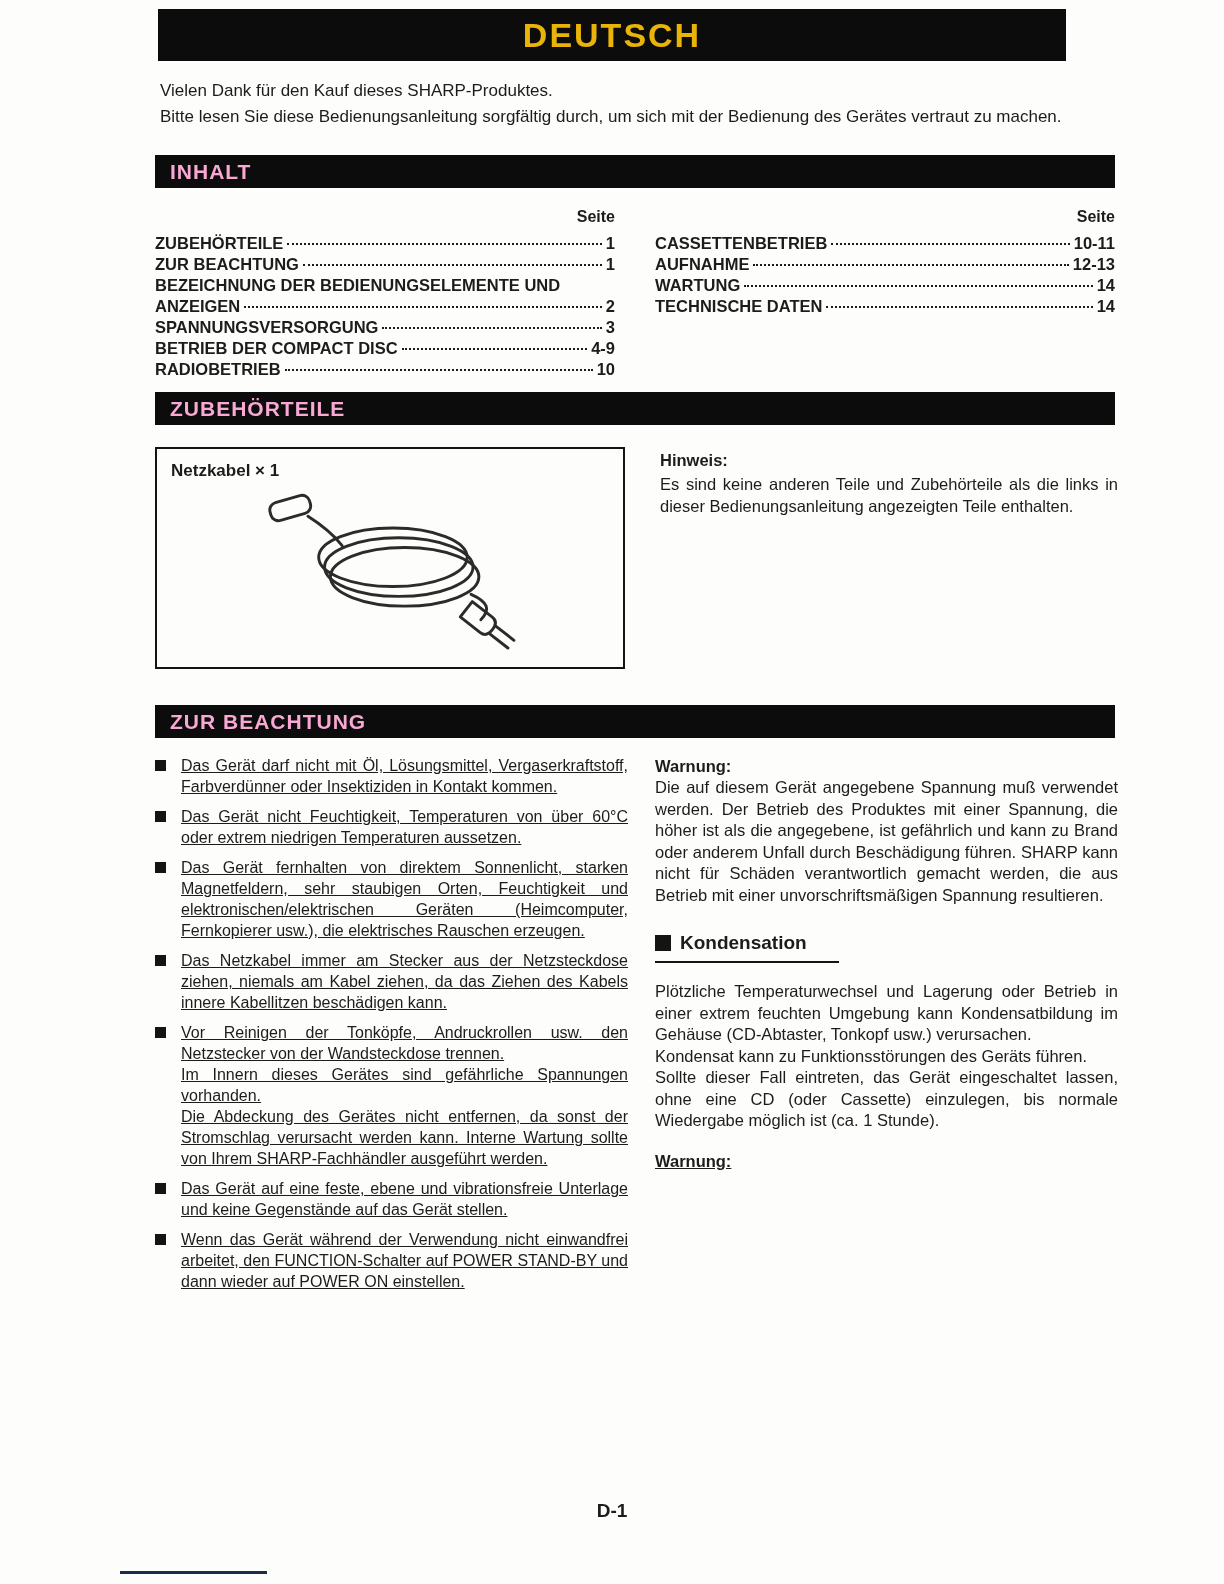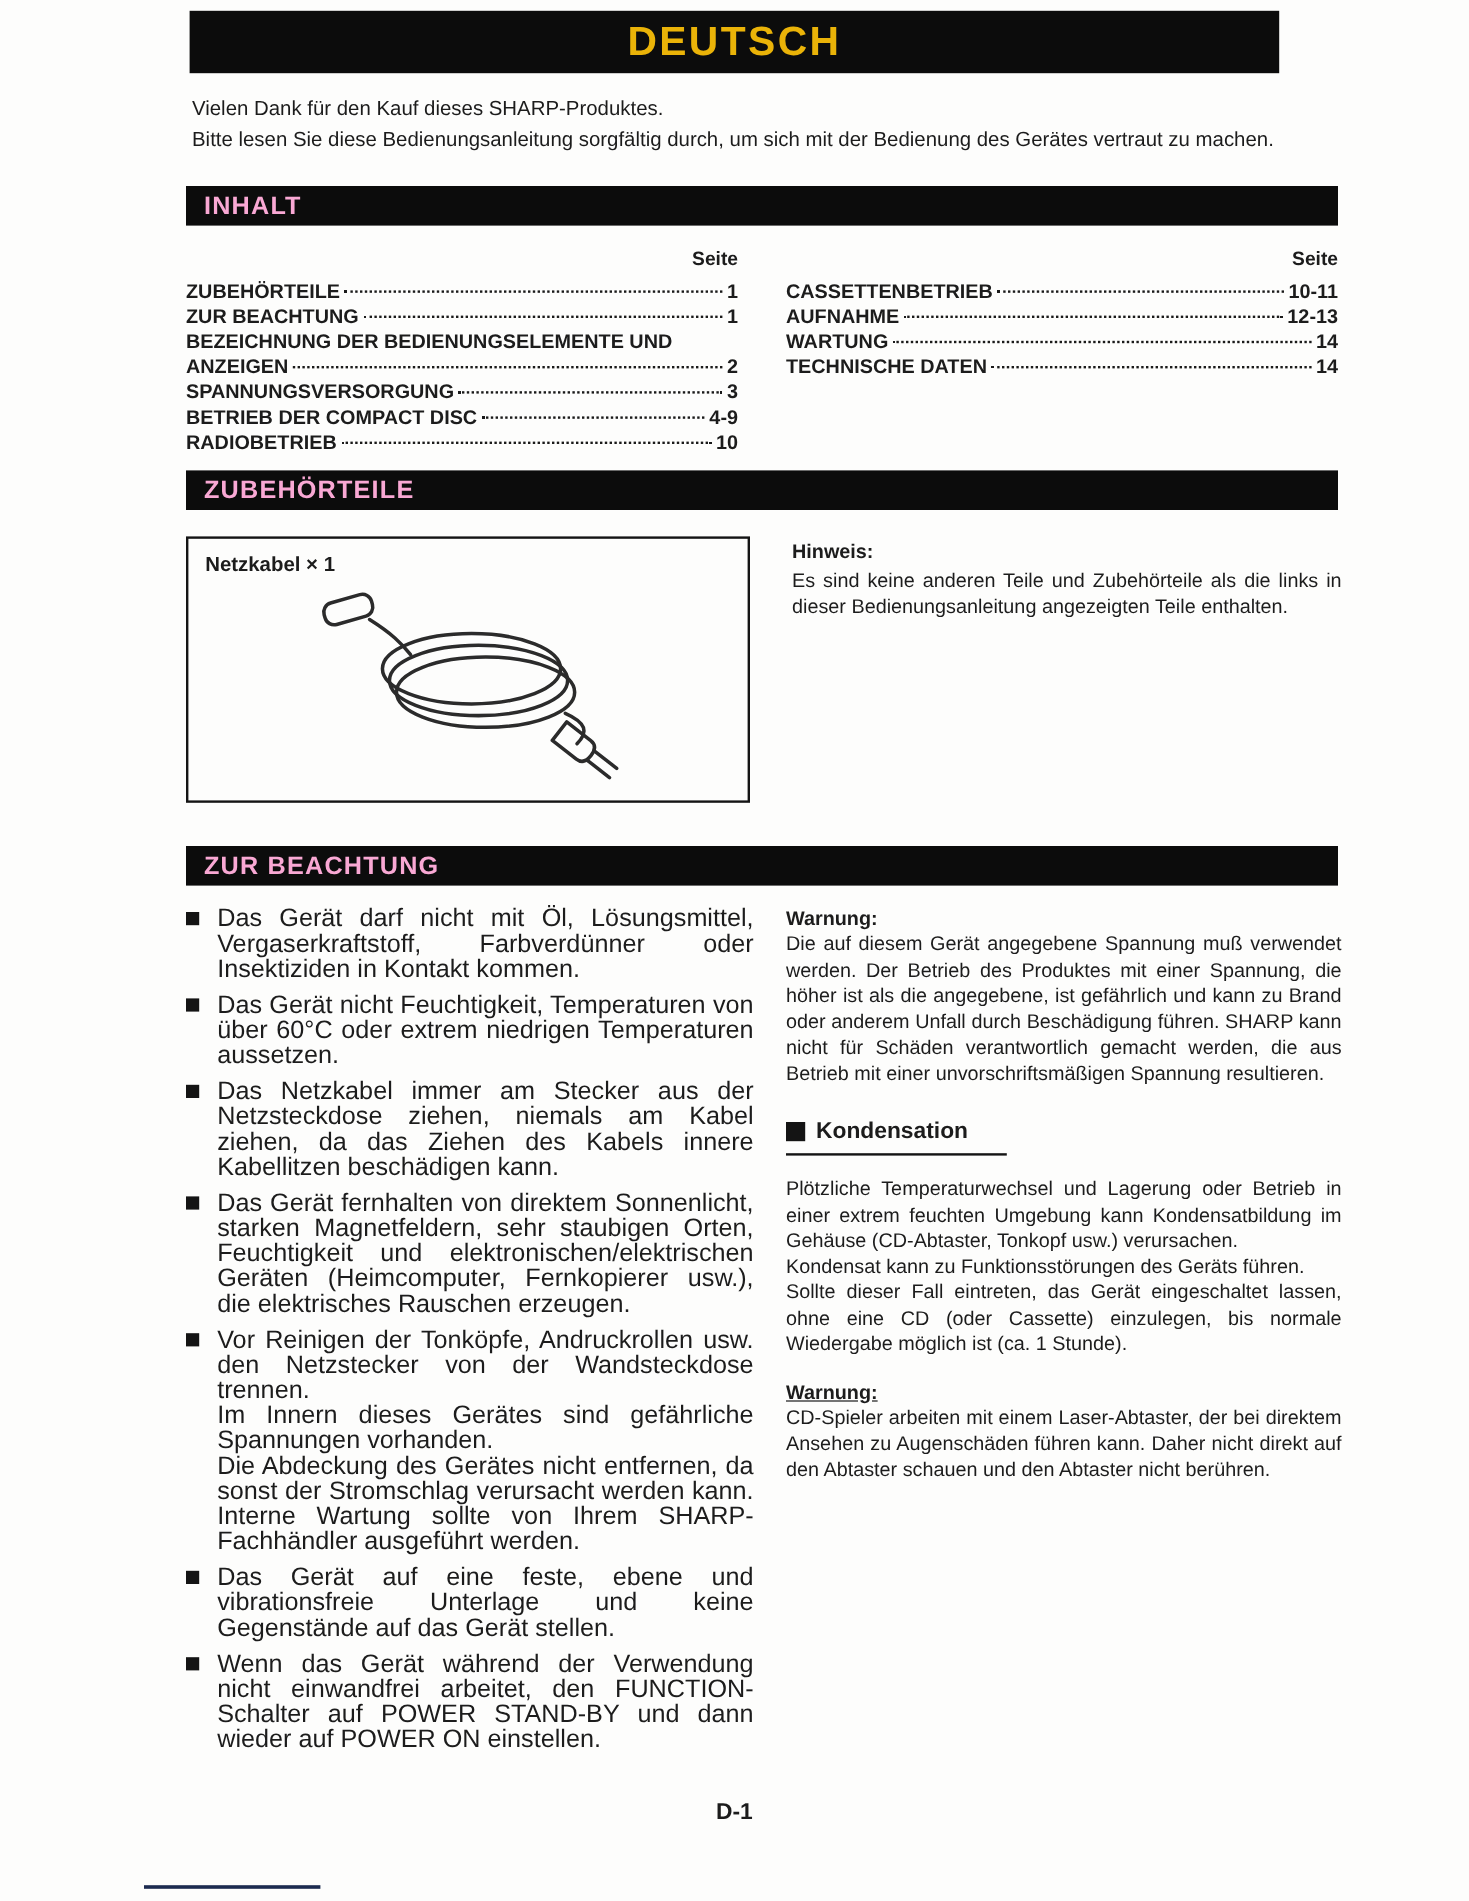--- a/index.html
+++ b/index.html
@@ -49,21 +49,21 @@
   }
   .acc-label { font-weight:bold; font-size:17px; }
   .acc-svg { display:block; margin:4px auto 0; }
   .acc-note { left:660px; top:449px; width:458px; font-size:16.5px; line-height:22px; }
   .note-title { font-weight:bold; margin-bottom:2px; }
   .note-text { text-align:justify; }
 
   
   .caution-left { left:155px; top:755px; width:473px; }
   .caution-right { left:655px; top:755px; width:463px; }
-  .bullet-item { display:flex; margin-bottom:9px; font-size:21px; line-height:21px; }
+  .bullet-item { display:flex; margin-bottom:9px; font-size:16px; line-height:21px;text-decoration:underline; }
   .bullet-sq { flex:0 0 11px; width:11px; height:11px; background:#141414; margin:5px 15px 0 0; }
   .bullet-text { flex:1; text-align:justify; white-space:pre-line; }
 
   .warn-title { font-weight:bold; font-size:16.5px; line-height:22px; }
   .warn-title.underlined { text-decoration:underline; }
   .warn-text { font-size:16.5px; line-height:21.5px; text-align:justify; white-space:pre-line; margin-bottom:18px; }
 
   .kond-head {
     display:inline-flex; align-items:center; gap:9px;
     font-weight:bold; font-size:19px;
@@ -204,26 +204,26 @@
         <span class="bullet-text">Das Gerät darf nicht mit Öl, Lösungsmittel, Vergaserkraftstoff, Farbverdünner oder Insektiziden in Kontakt kommen.</span>
       </div>
 
       <div class="bullet-item">
         <span class="bullet-sq"></span>
         <span class="bullet-text">Das Gerät nicht Feuchtigkeit, Temperaturen von über 60°C oder extrem niedrigen Temperaturen aussetzen.</span>
       </div>
 
       <div class="bullet-item">
         <span class="bullet-sq"></span>
+        <span class="bullet-text">Das Gerät fernhalten von direktem Sonnenlicht, starken Magnetfeldern, sehr staubigen Orten, Feuchtigkeit und elektronischen/elektrischen Geräten (Heimcomputer, Fernkopierer usw.), die elektrisches Rauschen erzeugen.</span>
+      </div>
+
+      <div class="bullet-item">
+        <span class="bullet-sq"></span>
         <span class="bullet-text">Das Netzkabel immer am Stecker aus der Netzsteckdose ziehen, niemals am Kabel ziehen, da das Ziehen des Kabels innere Kabellitzen beschädigen kann.</span>
-      </div>
-
-      <div class="bullet-item">
-        <span class="bullet-sq"></span>
-        <span class="bullet-text">Das Gerät fernhalten von direktem Sonnenlicht, starken Magnetfeldern, sehr staubigen Orten, Feuchtigkeit und elektronischen/elektrischen Geräten (Heimcomputer, Fernkopierer usw.), die elektrisches Rauschen erzeugen.</span>
       </div>
 
       <div class="bullet-item">
         <span class="bullet-sq"></span>
         <span class="bullet-text">Vor Reinigen der Tonköpfe, Andruckrollen usw. den Netzstecker von der Wandsteckdose trennen.
 Im Innern dieses Gerätes sind gefährliche Spannungen vorhanden.
 Die Abdeckung des Gerätes nicht entfernen, da sonst der Stromschlag verursacht werden kann. Interne Wartung sollte von Ihrem SHARP-Fachhändler ausgeführt werden.</span>
       </div>
 
       <div class="bullet-item">
@@ -243,19 +243,18 @@
 
     <div class="kond-head">
       <span class="kond-sq"></span>
       <span>Kondensation</span>
     </div>
     <div class="warn-text">Plötzliche Temperaturwechsel und Lagerung oder Betrieb in einer extrem feuchten Umgebung kann Kondensatbildung im Gehäuse (CD-Abtaster, Tonkopf usw.) verursachen.
 Kondensat kann zu Funktionsstörungen des Geräts führen.
 Sollte dieser Fall eintreten, das Gerät eingeschaltet lassen, ohne eine CD (oder Cassette) einzulegen, bis normale Wiedergabe möglich ist (ca. 1 Stunde).</div>
 
     <div class="warn-title underlined">Warnung:</div>
-    <div class="warn-text">CD-Spieler arbeiten mit einem Laser-Abtaster, der bei direktem Ansehen zu Augenschäden führen kann. Daher nicht direkt auf den Abtaster schauen und den Abtaster nicht berühren.</div>
   </div>
 
   <div class="abs page-number">D-1</div>
   <div class="abs bottom-line"></div>
 
 </div>
 
 </body></html>

